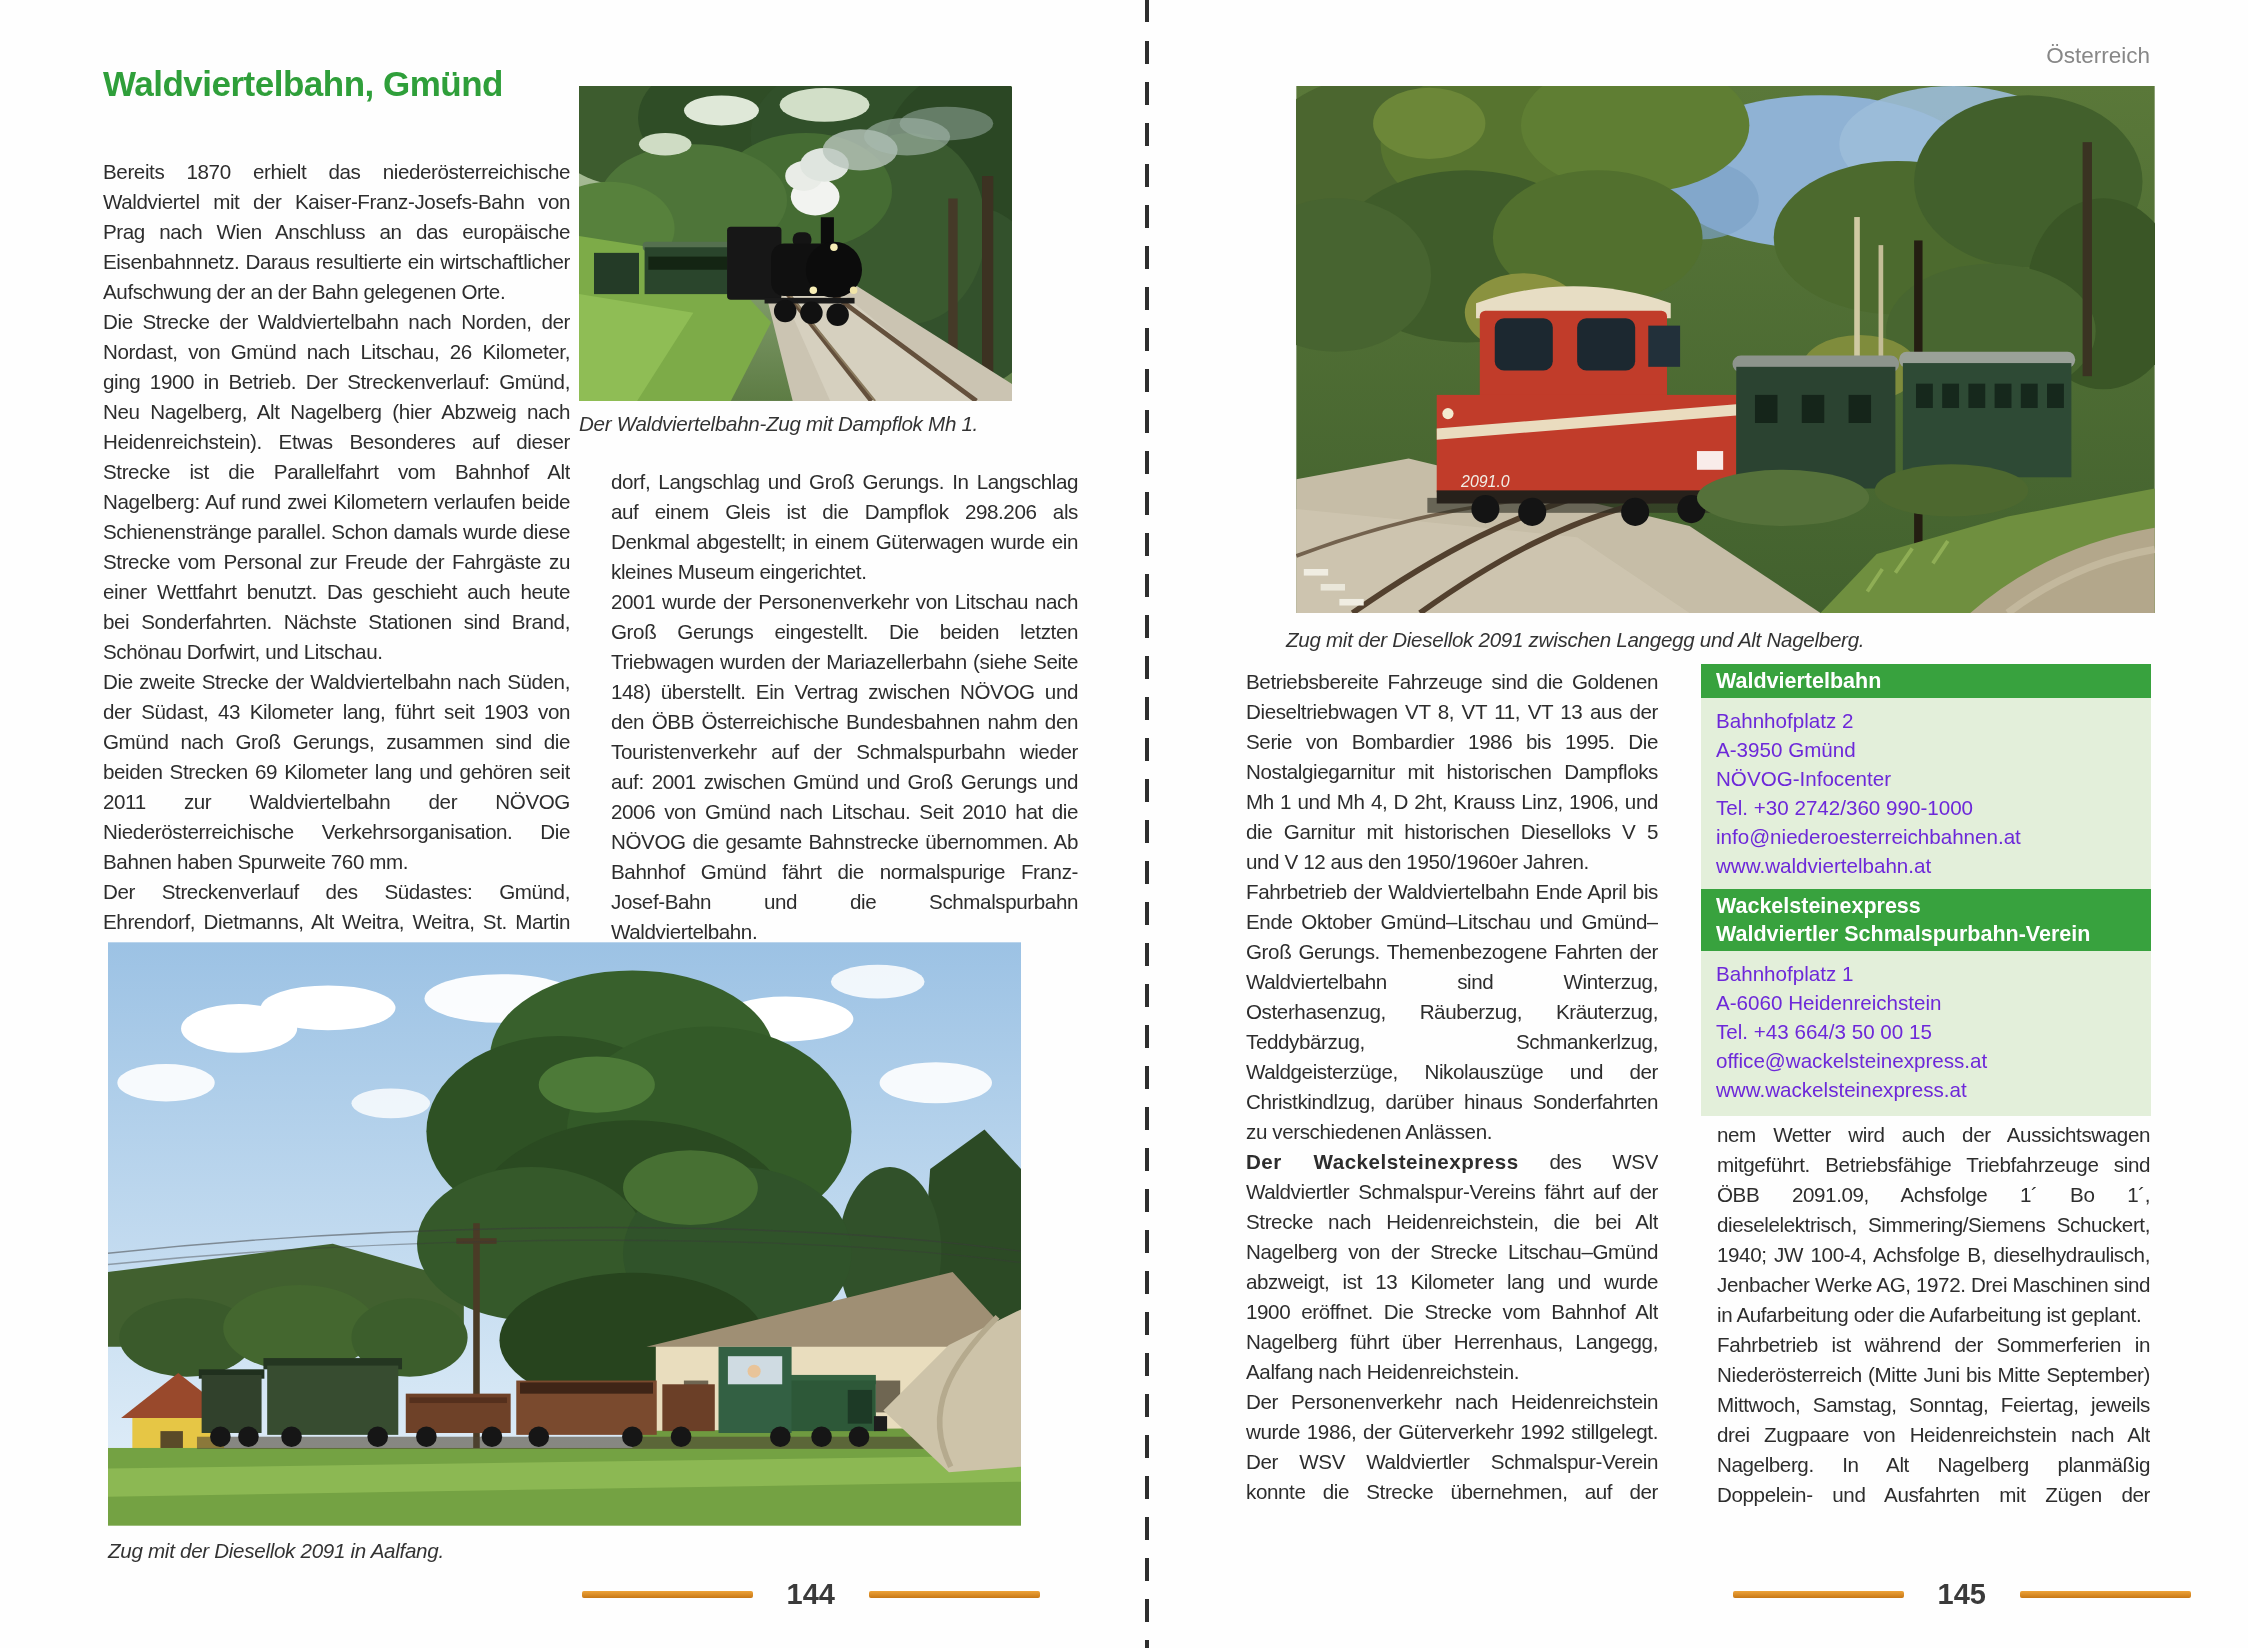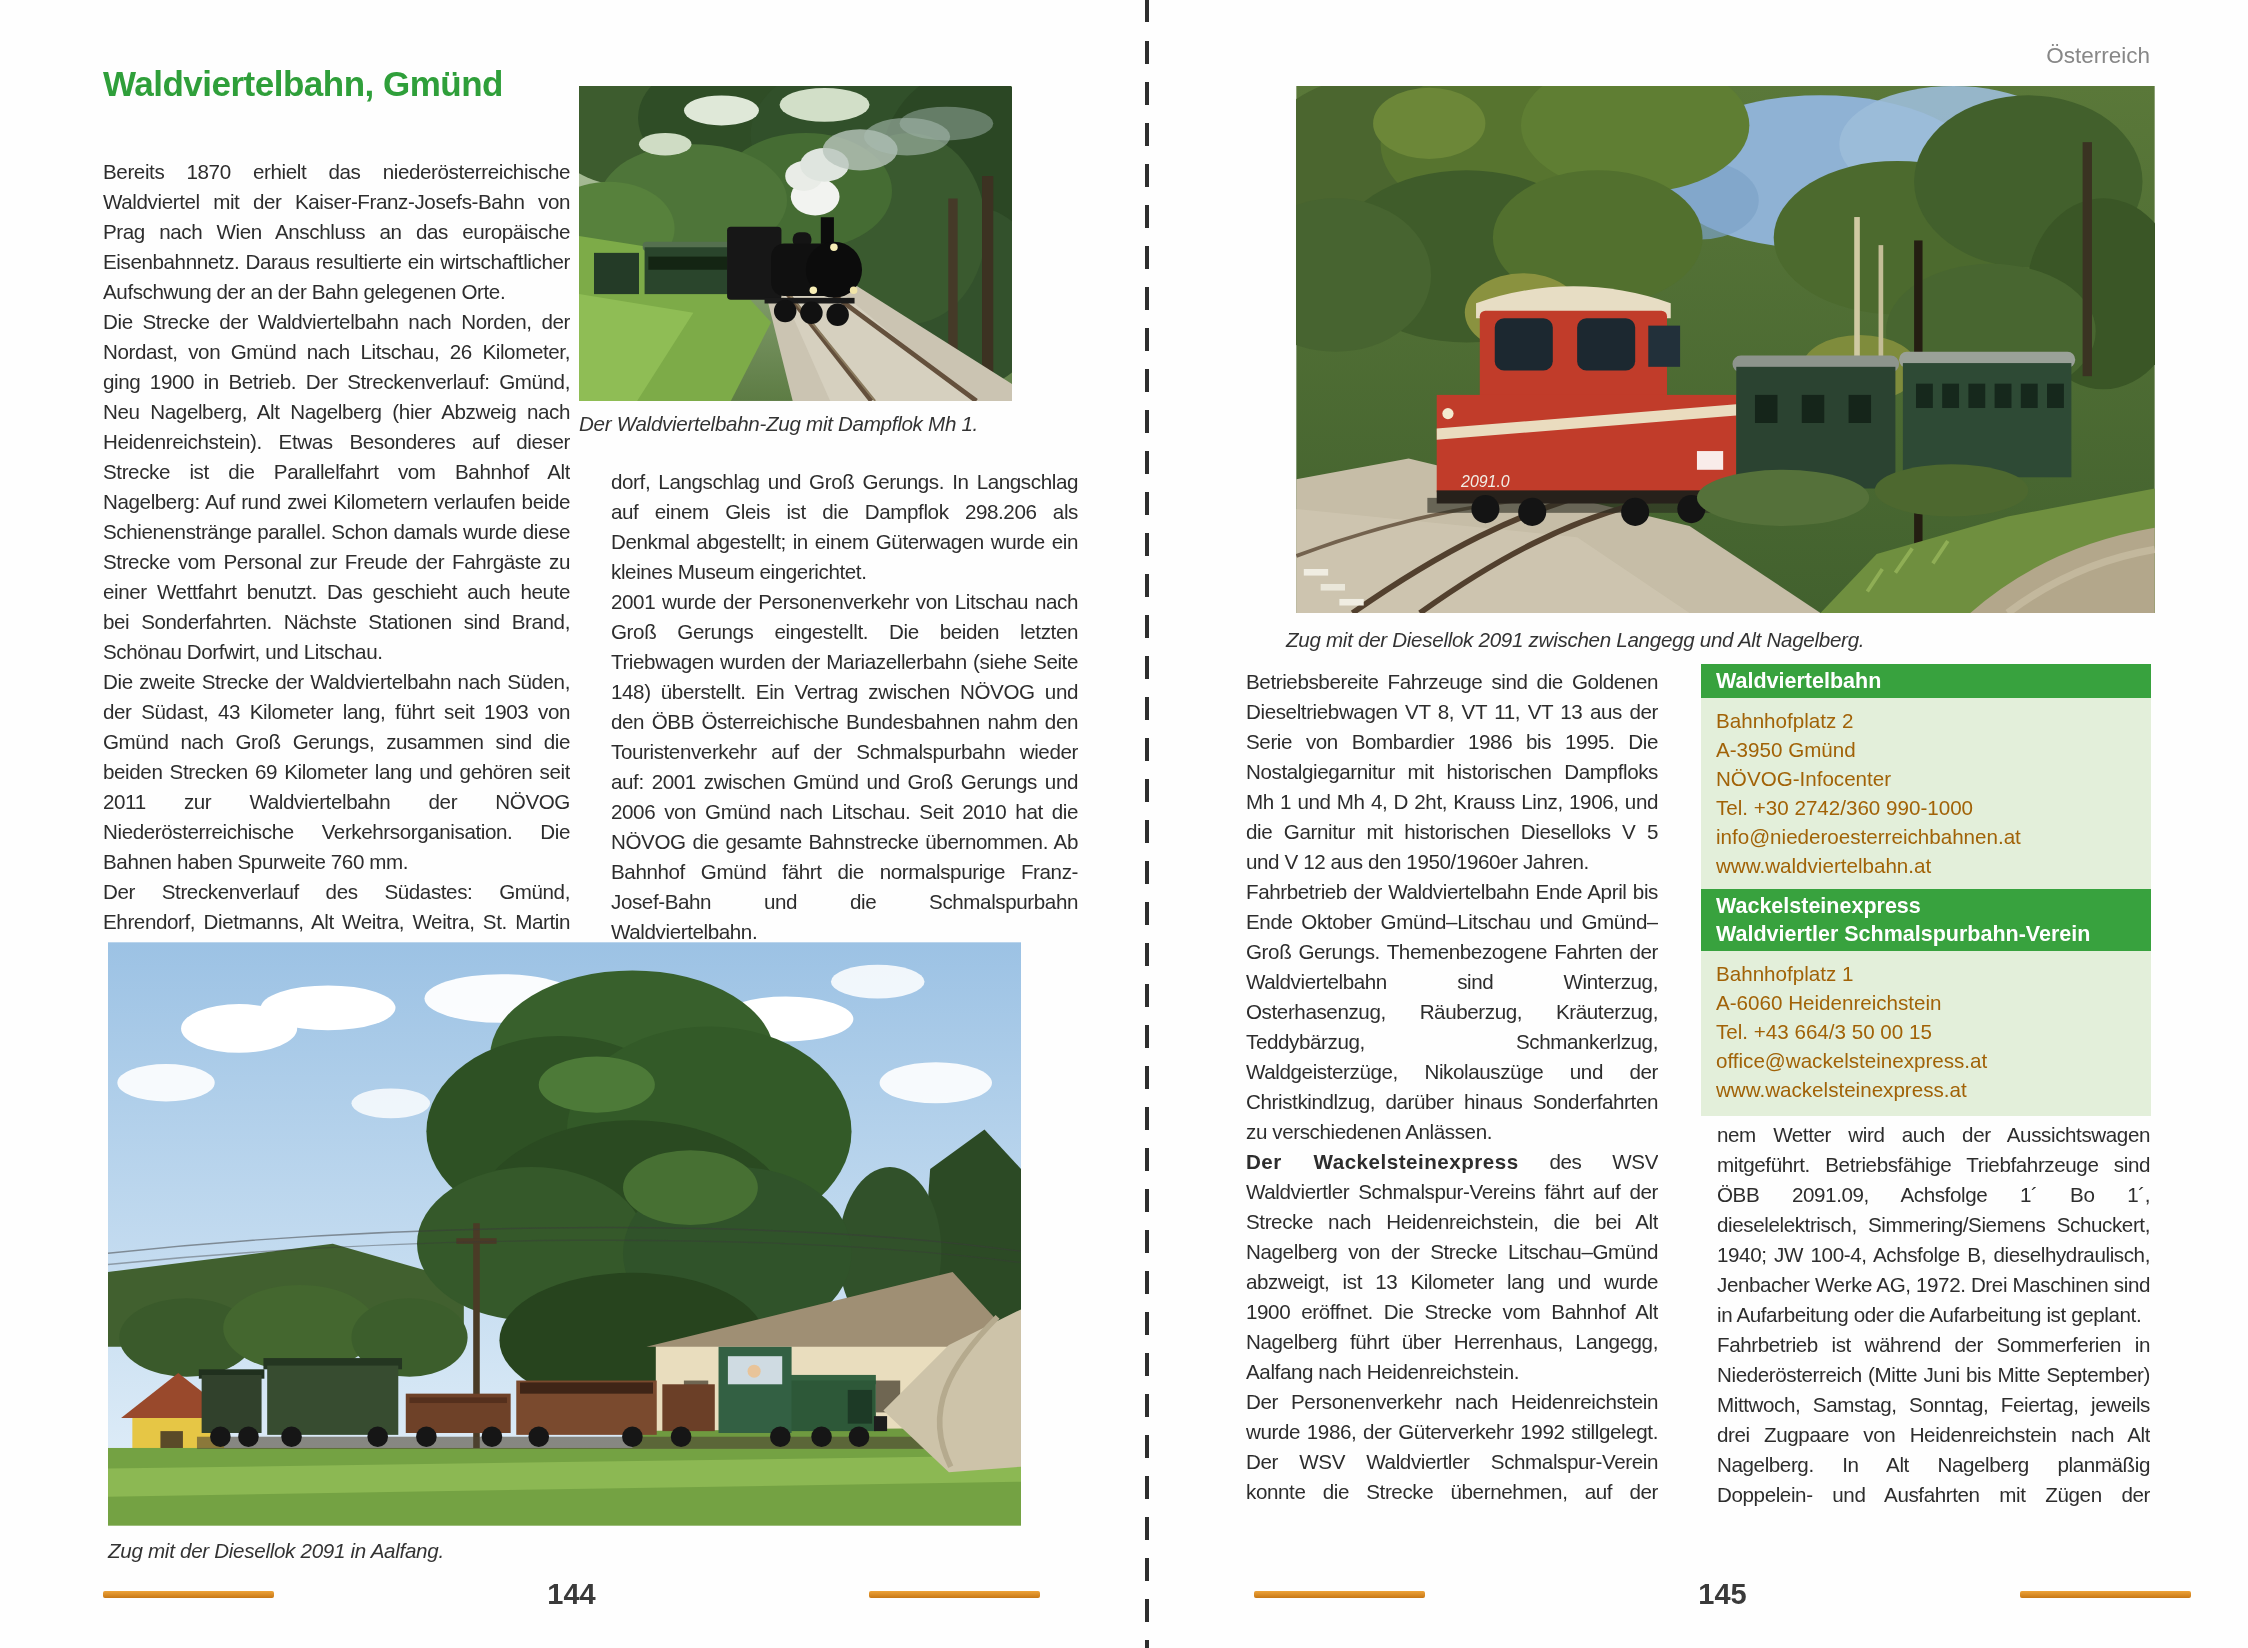--- a/index.html
+++ b/index.html
@@ -7,23 +7,23 @@
           font-family:"Liberation Sans", sans-serif;color:#2d2d2d;}
   .abs{position:absolute;}
   .page-title{font-size:35px;font-weight:bold;color:#2f9f3a;letter-spacing:-0.5px;margin:0;}
   .body-col p{margin:0;}
   .body-col{font-size:20.6px;line-height:30px;text-align:justify;letter-spacing:-0.4px;color:#2d2d2d;}
   .caption{font-style:italic;font-size:20.6px;letter-spacing:-0.3px;color:#333;}
   .kicker{font-size:22.5px;color:#878787;text-align:right;}
   .lead-bold{font-weight:bold;letter-spacing:0.5px;}
   .infobox{width:450px;margin-top:8px;}
   .infobox-bar{background:#38a23e;color:#ffffff;font-weight:bold;font-size:21.5px;line-height:28px;padding:2.8px 15px;}
-  .infobox-body{background:#e3efda;padding:8.4px 15px 12px 15px;font-size:20.6px;line-height:29px;color:#a16207;}
+  .infobox-body{background:#e3efda;padding:8.4px 15px 12px 15px;font-size:20.6px;line-height:29px;color:#6d28d9;}
   .infobox-body div{white-space:nowrap;}
-  .footer-row{display:flex;align-items:center;justify-content:space-between;gap:34px;}
+  .footer-row{display:flex;align-items:center;justify-content:flex-end;gap:34px;}
   .rule{width:171px;height:6.6px;background:linear-gradient(#eda339,#c87714);border-radius:1.9px;}
   .page-num{font-weight:bold;font-size:29px;color:#3a3a3a;}
   .divider{width:3.7px;height:1649px;
     background:repeating-linear-gradient(to bottom,#2e2e2e 0 22.5px,transparent 22.5px 41px);}
   figure{margin:0;}
   svg{display:block;}
 </style>
 </head>
 <body>
 

